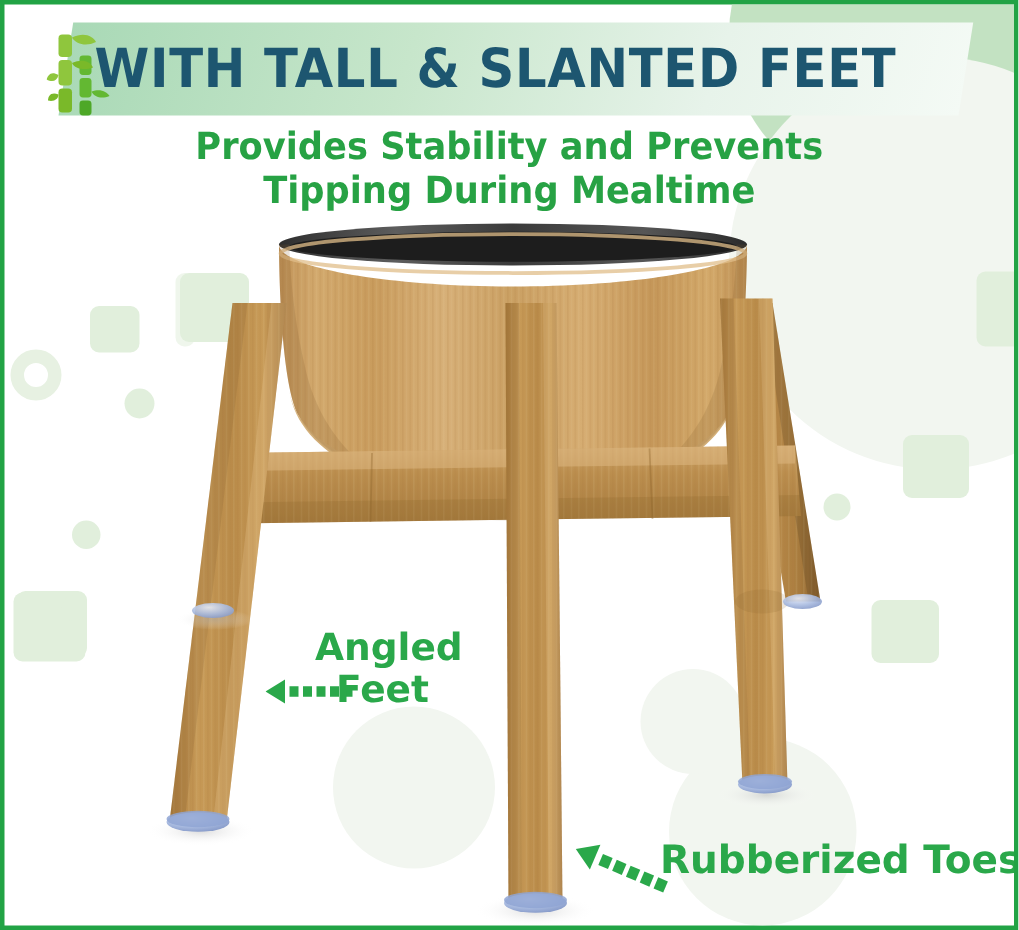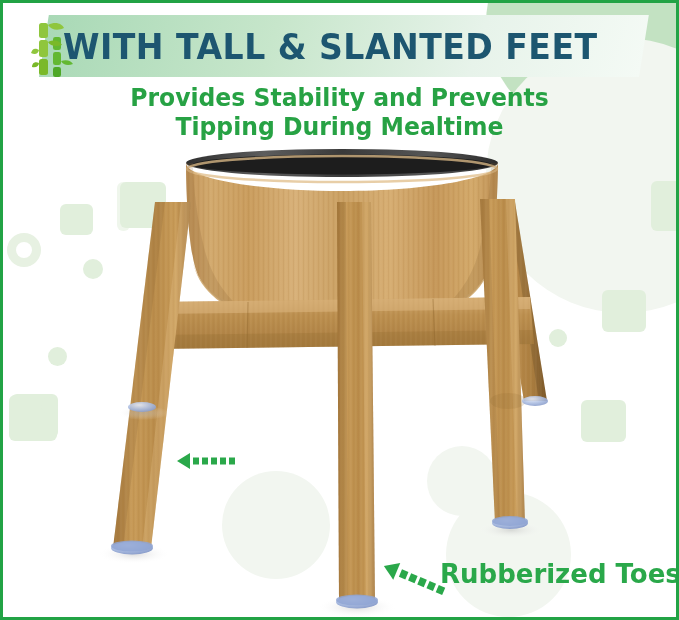--- a/index.html
+++ b/index.html
@@ -344,20 +344,24 @@
     <polygon points="0,11 13,3 13,19" fill="#2aa84a"></polygon>
     <g fill="#2aa84a">
       <rect x="16" y="7.5" width="6" height="7"></rect>
       <rect x="25" y="7.5" width="6" height="7"></rect>
       <rect x="34" y="7.5" width="6" height="7"></rect>
       <rect x="43" y="7.5" width="6" height="7"></rect>
       <rect x="52" y="7.5" width="6" height="7"></rect>
     </g>
   </svg>
 
+  <div class="annot annot-angled">
+    <div>Angled</div>
+    <div>Feet</div>
+  </div>
 
   <svg class="arrow-rubber" viewBox="0 0 72 40">
     <g transform="rotate(23 36 20)">
       <polygon points="0,20 14,11 14,29" fill="#2aa84a"></polygon>
       <g fill="#2aa84a">
         <rect x="18" y="16" width="7" height="8"></rect>
         <rect x="28" y="16" width="7" height="8"></rect>
         <rect x="38" y="16" width="7" height="8"></rect>
         <rect x="48" y="16" width="7" height="8"></rect>
         <rect x="58" y="16" width="7" height="8"></rect>

